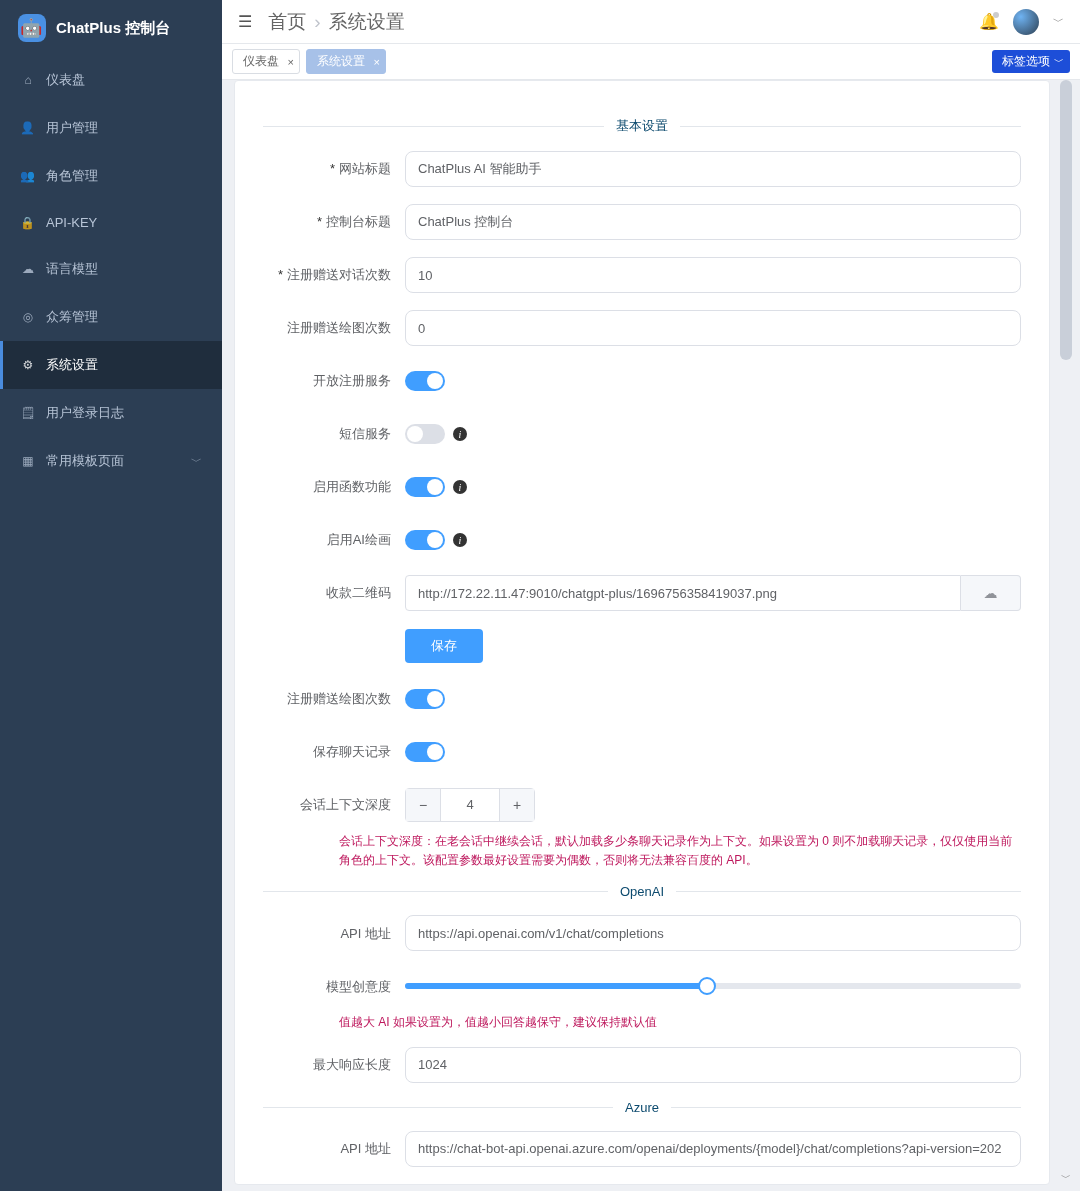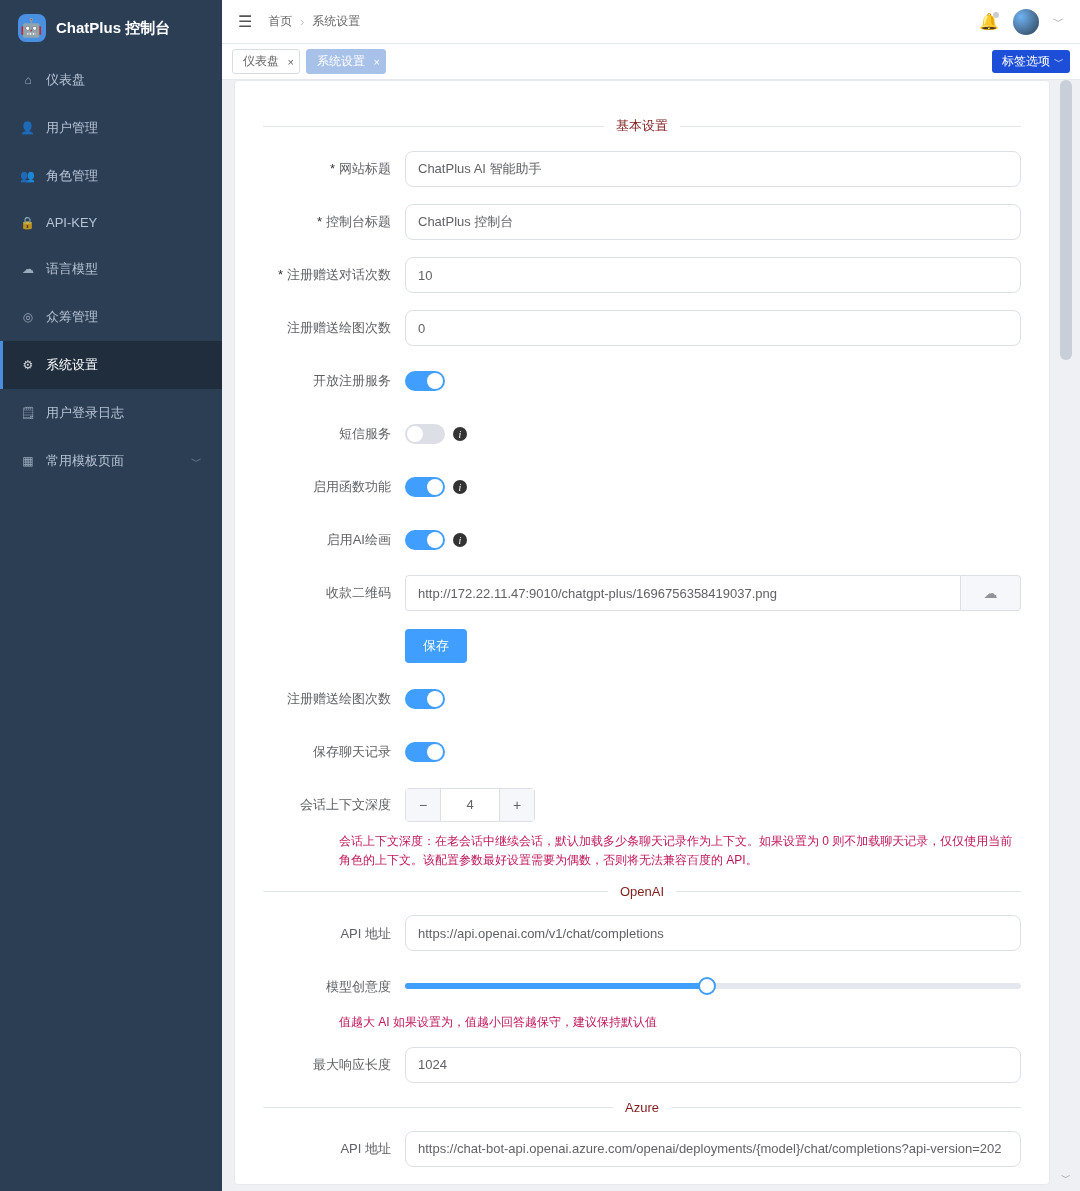--- a/index.html
+++ b/index.html
@@ -12,58 +12,58 @@
   .logo::before { content: "🤖"; }
   .menu { list-style: none; }
   .menu li { display: flex; align-items: center; padding: 15px 20px; font-size: 13px; gap: 10px; cursor: pointer; }
   .menu li.active { background: #1f2d3d; color: #fff; border-left: 3px solid #4a8cde; padding-left: 17px; }
   .menu li .ico { width: 16px; text-align: center; opacity: .8; font-size: 12px; }
   .menu li .chev { margin-left: auto; font-size: 11px; opacity: .6; }
 
   
   .topbar { position: absolute; left: 222px; top: 0; right: 0; height: 44px; background: #fff; border-bottom: 1px solid #e5e8ec; display: flex; align-items: center; padding: 0 16px; gap: 16px; }
   .hamb { font-size: 16px; cursor: pointer; color: #555; }
-  .breadcrumb { display: flex; align-items: center; gap: 8px; font-size: 12px; color: #666; }
+  .breadcrumb { display: flex; align-items: center; gap: 8px; font-size: 19px; color: #666; }
   .breadcrumb .sep { color: #c0c4cc; }
   .topbar-right { margin-left: auto; display: flex; align-items: center; gap: 14px; }
   .bell { position: relative; font-size: 16px; color: #666; cursor: pointer; }
   .bell::after { content: ""; position: absolute; top: 0; right: 0; width: 6px; height: 6px; background: #ccc; border-radius: 50%; }
   .avatar { width: 26px; height: 26px; border-radius: 50%; background: radial-gradient(circle at 30% 30%, #6fb3f2, #2c3e50); cursor: pointer; }
   .caret { font-size: 11px; color: #888; cursor: pointer; }
 
   
   .tabsbar { position: absolute; left: 222px; top: 44px; right: 0; height: 36px; background: #fff; border-bottom: 1px solid #e5e8ec; display: flex; align-items: center; padding: 0 10px; gap: 6px; }
   .tab { background: #fff; border: 1px solid #d9dde3; border-radius: 3px; padding: 3px 20px 3px 10px; font-size: 12px; position: relative; cursor: pointer; color: #666; }
   .tab .close { position: absolute; right: 5px; top: 50%; transform: translateY(-50%); font-size: 11px; }
   .tab.active { background: #a7c1e8; color: #fff; border-color: #a7c1e8; }
   .tab-options { margin-left: auto; background: #1d4ed8; color: #fff; font-size: 12px; padding: 3px 20px 3px 10px; border-radius: 3px; cursor: pointer; position: relative; }
   .tab-options .close { position: absolute; right: 6px; top: 50%; transform: translateY(-50%); font-size: 10px; }
 
   
   .main { position: absolute; left: 222px; top: 80px; right: 30px; bottom: 0; overflow: hidden; }
   .card { margin: 0 0 0 12px; background: #fff; border: 1px solid #e6e9ee; border-radius: 4px; padding: 36px 28px 0 28px; }
-  .section-title-row { display: flex; align-items: center; margin: 0 0 16px 0; gap: 12px; color: #7f1d1d; font-size: 13px; }
+  .section-title-row { display: flex; align-items: center; margin: 0 0 16px 0; gap: 12px; color: #0c4a6e; font-size: 13px; }
   .section-title-row::before, .section-title-row::after { content: ""; flex: 1; height: 1px; background: #e2e6eb; }
   .form-row { display: flex; align-items: center; margin-bottom: 17px; min-height: 36px; }
   .form-row .lbl { width: 142px; text-align: right; padding-right: 14px; font-size: 13px; color: #606266; position: relative; line-height: 1.2; }
   .form-row .lbl.req::before { content: "*"; color: #333; margin-right: 4px; }
   .form-row .ctrl { flex: 1; display: flex; align-items: center; gap: 8px; }
   .form-row .ctrl input[type=text] { width: 100%; height: 36px; border: 1px solid #dcdfe6; border-radius: 8px; padding: 0 12px; font-size: 13px; color: #606266; outline: none; }
 
   .toggle { position: relative; width: 40px; height: 20px; border-radius: 20px; cursor: pointer; }
   .toggle::after { content: ""; position: absolute; width: 16px; height: 16px; background: #fff; border-radius: 50%; top: 2px; transition: left .2s; }
   .toggle.on { background: #409eff; } .toggle.on::after { left: 22px; }
   .toggle.off { background: #dcdfe6; } .toggle.off::after { left: 2px; }
   .info-dot { width: 14px; height: 14px; background: #333; color: #fff; border-radius: 50%; font-size: 10px; display: flex; align-items: center; justify-content: center; font-style: italic; font-family: serif; cursor: help; }
 
   .upload-group { display: flex; width: 100%; }
   .upload-group input { flex: 1; border-radius: 4px 0 0 4px !important; }
   .upload-btn { width: 60px; height: 36px; border: 1px solid #dcdfe6; border-left: none; border-radius: 0 4px 4px 0; background: #f5f7fa; display: flex; align-items: center; justify-content: center; color: #909399; font-size: 14px; cursor: pointer; }
 
-  .btn-primary { background: #409eff; color: #fff; border: none; padding: 8px 18px; border-radius: 4px; font-size: 13px; cursor: pointer; }
+  .btn-primary { background: #409eff; color: #fff; border: none; padding: 8px 26px; border-radius: 4px; font-size: 13px; cursor: pointer; }
 
   .stepper { display: inline-flex; border: 1px solid #dcdfe6; border-radius: 4px; }
   .stepper button { width: 34px; height: 32px; border: none; background: #f5f7fa; cursor: pointer; color: #606266; font-size: 14px; }
   .stepper .val { width: 60px; text-align: center; line-height: 32px; border-left: 1px solid #dcdfe6; border-right: 1px solid #dcdfe6; font-size: 13px; color: #606266; }
   .help { color: #be185d; font-size: 12px; margin-left: 76px; margin-top: -8px; margin-bottom: 14px; line-height: 1.6; }
 
   .slider { position: relative; flex: 1; height: 6px; background: #e4e7ed; border-radius: 3px; }
   .slider .track { position: absolute; left: 0; top: 0; height: 100%; background: #409eff; border-radius: 3px; }
   .slider .thumb { position: absolute; top: 50%; transform: translate(-50%, -50%); width: 18px; height: 18px; background: #fff; border: 2px solid #409eff; border-radius: 50%; cursor: grab; }
 

